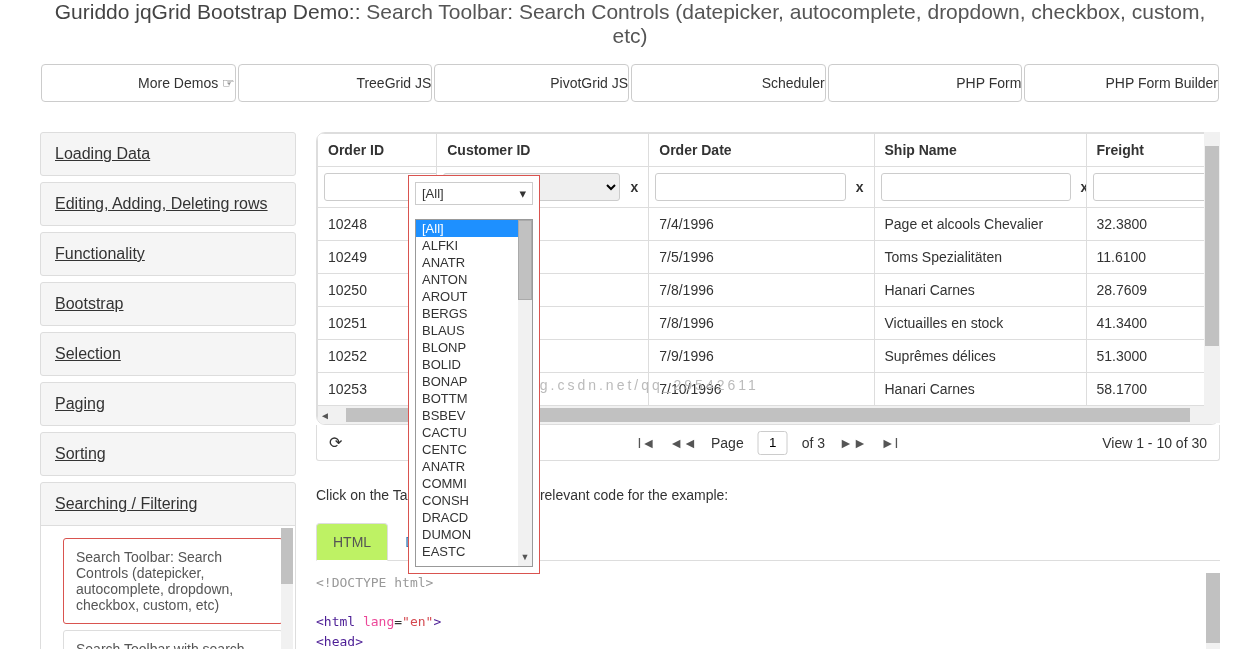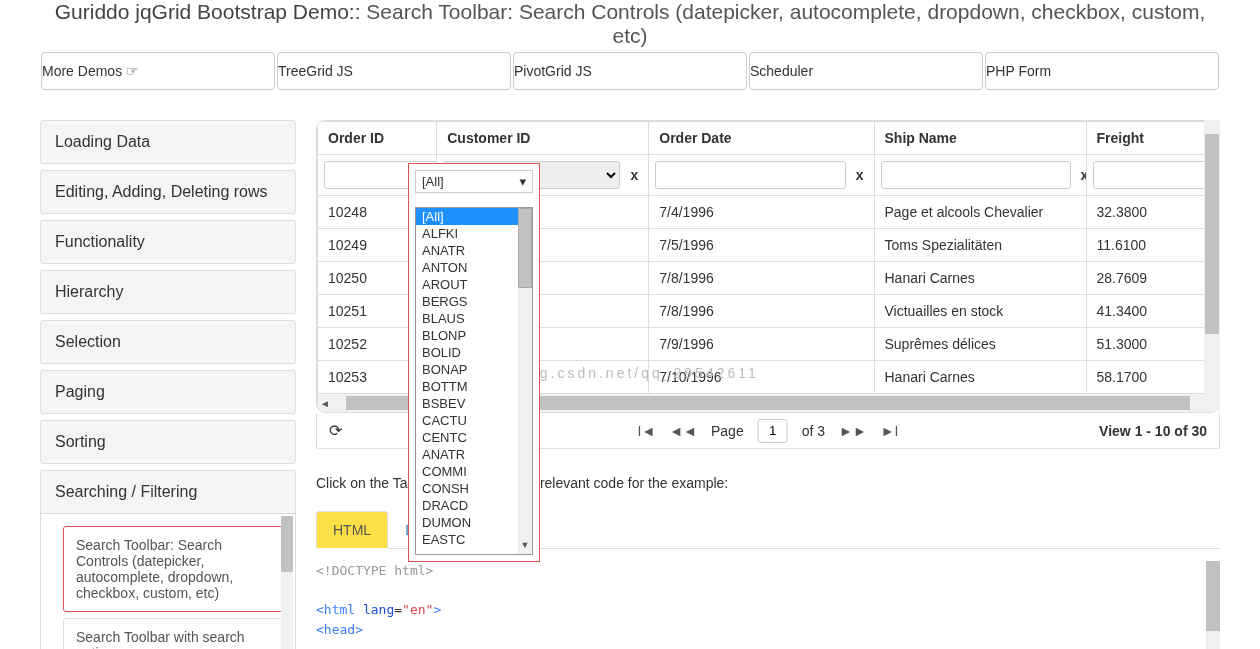--- a/index.html
+++ b/index.html
@@ -1,26 +1,26 @@
 <!DOCTYPE html>
 <html><head>
 <meta charset="utf-8">
 <style>
   * { box-sizing: border-box; margin: 0; padding: 0; }
   body { font-family: "Helvetica Neue", Helvetica, Arial, sans-serif; font-size: 14px; color: #333; background: #fff; }
   .wrap { width: 1260px; padding: 0 40px; }
-  .title { text-align: center; font-size: 21px; color: #444; margin-bottom: 4px; font-weight: 400; }
+  .title { text-align: center; font-size: 21px; color: #444; margin-bottom: 16px; font-weight: 400; }
   .title .thin { color: #555; }
   .btn-row { display: flex; gap: 0; margin-bottom: 30px; }
-  .btn-row .tbtn { flex: 1; border: 1px solid #ccc; background: #fff; padding: 10px 0; text-align: left; font-size: 14px; cursor: pointer; border-radius: 4px; margin: 0 1px; }
+  .btn-row .tbtn { flex: 1; border: 1px solid #ccc; background: #fff; padding: 10px 0; text-align: right; font-size: 14px; cursor: pointer; border-radius: 4px; margin: 0 1px; }
   .content { display: flex; gap: 20px; }
   .sidebar { width: 256px; flex: none; }
   .panel-group { }
   .panel { border: 1px solid #ddd; border-radius: 3px; margin-bottom: 6px; background: #f5f5f5; }
-  .panel-head { padding: 12px 14px; cursor: pointer; font-size: 16px; color: #333; }
+  .panel-head { padding: 12px 14px; cursor: pointer; font-size: 16px; color: #333; text-decoration: underline; }
   .panel-body { padding: 0; background: #fff; }
   .sub-list { border-top: 1px solid #ddd; margin: 0 0 0 0; padding: 6px 0; position: relative; }
   .sub-item { border: 1px solid #ddd; border-radius: 3px; margin: 6px 12px 6px 22px; padding: 10px 12px; font-size: 14px; color: #555; cursor: pointer; }
   .sub-item.active { border: 1px solid #d9534f; }
   .sub-scroll-wrap { position: relative; }
   .sub-scroll-wrap .fake-bar { position:absolute; right:2px; top:2px; bottom:2px; width:12px; background:#f1f1f1; }
   .sub-scroll-wrap .fake-thumb { position:absolute; right:2px; top:2px; width:12px; height:56px; background:#c1c1c1; }
   .main { flex: 1; position: relative; }
   .grid { border: 1px solid #ddd; border-radius: 9px; overflow: hidden; }
   table { border-collapse: collapse; width: 100%; table-layout: fixed; }
@@ -33,36 +33,36 @@
   col.c-id { width: 90px; }
   col.c-cust { width: 160px; }
   col.c-date { width: 170px; }
   col.c-ship { width: 160px; }
   col.c-freight { width: 100px; }
   .pager { display: flex; align-items: center; border: 1px solid #ddd; border-top: none; padding: 8px 12px; border-radius: 0 0 3px 3px; }
   .pager .refresh { cursor: pointer; font-size: 16px; }
   .pager .nav { display:flex; align-items:center; gap:14px; position:absolute; left:50%; transform:translateX(-50%);}
   .pager .nav .ic { cursor:pointer; font-size:14px; color:#555; }
   .pager .page-input { width: 30px; height: 24px; border:1px solid #ccc; border-radius:3px; text-align:center;}
-  .pager .status { margin-left:auto;font-weight:bold; }
+  .pager .status { margin-left:auto; }
   .hscroll { height:18px; background:#f1f1f1; display:flex; align-items:center; border-left:1px solid #ddd; border-right:1px solid #ddd;}
   .hscroll .thumb { height:14px; background:#c1c1c1; flex:1; margin:0 14px;}
   .hscroll .arrow { width:14px; text-align:center; font-size:10px; color:#555; cursor:pointer;}
   .vscroll-outer { position:absolute; right:0; top:0; bottom:38px; width:16px; background:#f1f1f1;}
   .vscroll-outer .thumb { position:absolute; left:1px; right:1px; top:14px; width:14px; height:200px; background:#c1c1c1;}
   .grid-wrap { position:relative; }
   .below { margin-top: 26px; }
   .below-title { font-size:14px; margin-bottom: 20px; }
   .tabs { display:flex; border-bottom:1px solid #ddd; margin-bottom:12px; }
   .tab { padding: 10px 16px; color: #337ab7; cursor:pointer; border:1px solid transparent; border-bottom:none; border-radius:4px 4px 0 0; }
-  .tab.active { color:#555; border-color:#ddd; border-bottom:1px solid #fff; margin-bottom:-1px; background:#fde047; }
+  .tab.active { color:#555; border-color:#ddd; border-bottom:1px solid #fff; margin-bottom:-1px; background:#bef264; }
   .code { font-family: Consolas, Menlo, monospace; font-size: 13px; white-space: pre; overflow:hidden; position:relative; line-height:1.5;}
   .code .doctype { color:#999 }
-  .code .tag { color: #3b82f6; }
-  .code .attr { color: #1d4ed8; }
+  .code .tag { color: #4c1d95; }
+  .code .attr { color: #ec4899; }
   .code .str { color: #d44950; }
   .code-box { position: relative; }
   .code-bar { position:absolute; right:0; top:0; bottom:0; width:14px; background:#f1f1f1;}
   .code-thumb { position:absolute; right:0; top:0; width:14px; height:70px; background:#c1c1c1;}
   
   .dd-overlay { position:absolute; border:1px solid #d9534f; background:#fff; z-index:50; }
   .dd-select { border:1px solid #ccc; padding: 3px 6px; font-size:13px; width:118px; cursor:pointer; display:flex; justify-content:space-between; align-items:center;}
   .dd-list { border:1px solid #999; margin-top:14px; background:#fff; position:relative; overflow:hidden;}
   .dd-list .opt { padding: 1px 6px; font-size:13px; white-space:nowrap; overflow:hidden; text-overflow:ellipsis; width: 104px; }
   .dd-list .opt.sel { background:#1e90ff; color:#fff; }
@@ -79,37 +79,38 @@
   <div class="title">
     <span>Guriddo jqGrid Bootstrap Demo::</span><span class="thin"> Search Toolbar: Search Controls (datepicker, autocomplete, dropdown, checkbox, custom, etc)</span>
   </div>
 
   <div class="btn-row">
     <div class="tbtn"><span>More Demos </span><span class="hand-icon">☞</span></div>
     <div class="tbtn">TreeGrid JS</div>
     <div class="tbtn">PivotGrid JS</div>
     <div class="tbtn">Scheduler</div>
     <div class="tbtn">PHP Form</div>
+    <div class="tbtn">PHP Form Builder</div>
   </div>
 
   <div class="content">
 
     <div class="sidebar">
       <div class="panel-group">
         <div class="panel">
             <div class="panel-head">Loading Data</div>
           </div>
         <div class="panel">
             <div class="panel-head">Editing, Adding, Deleting rows</div>
           </div>
         <div class="panel">
             <div class="panel-head">Functionality</div>
           </div>
         <div class="panel">
-            <div class="panel-head">Hierarchy</div>
+            <div class="panel-head">Bootstrap</div>
           </div>
         <div class="panel">
             <div class="panel-head">Selection</div>
           </div>
         <div class="panel">
             <div class="panel-head">Paging</div>
           </div>
         <div class="panel">
             <div class="panel-head">Sorting</div>
           </div>

